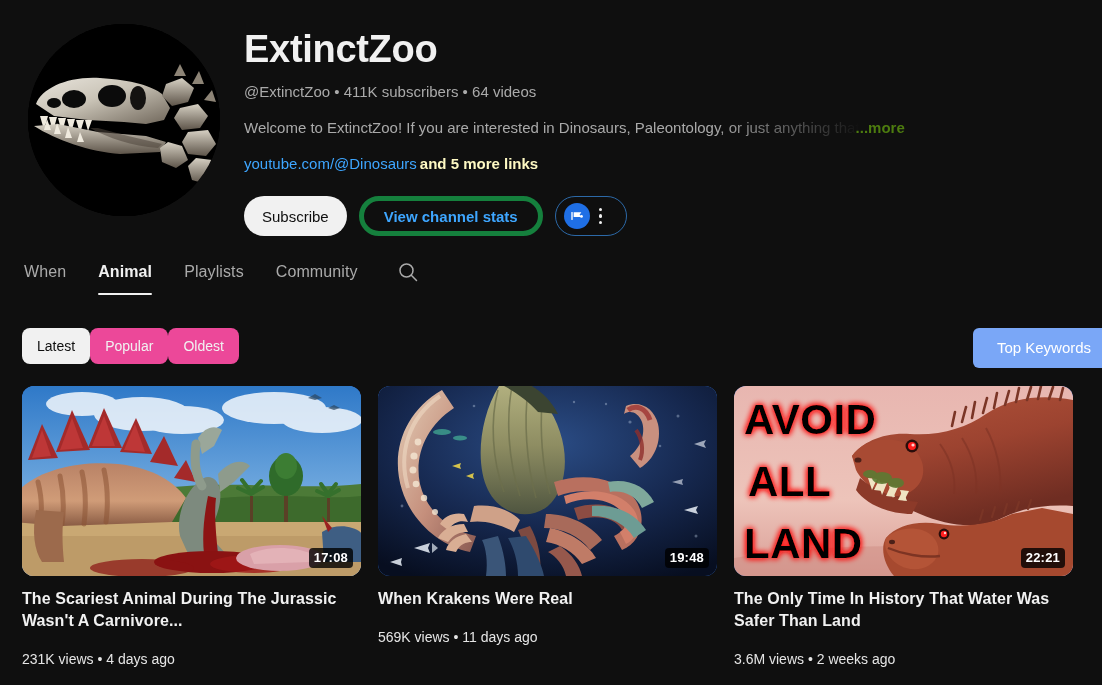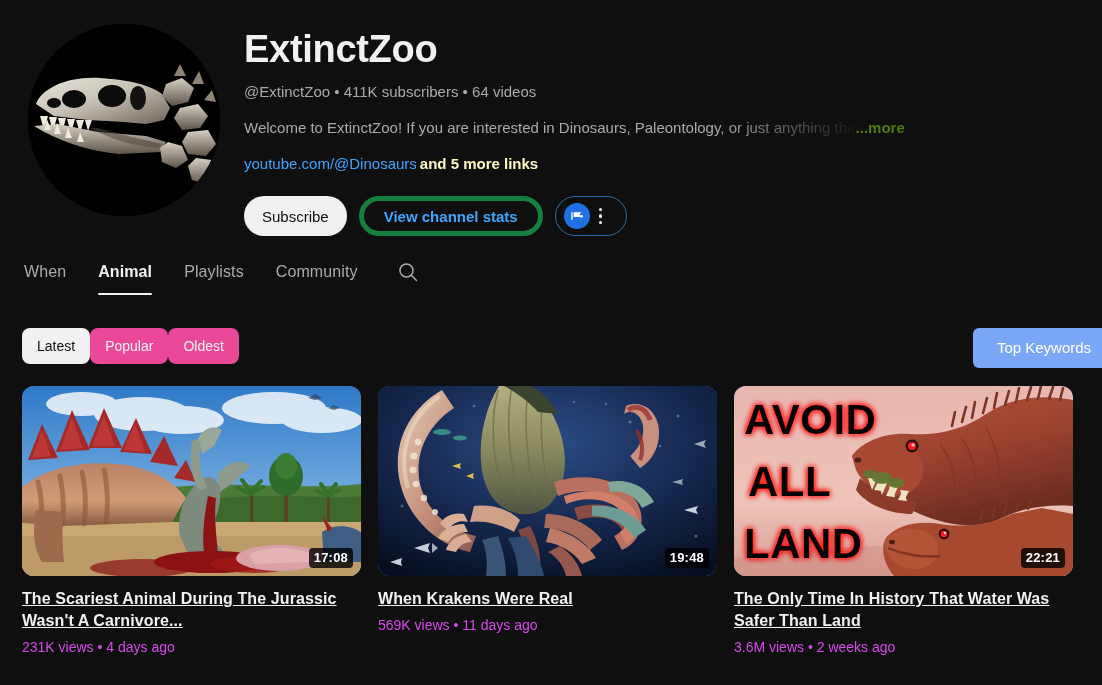--- a/index.html
+++ b/index.html
@@ -237,26 +237,25 @@
   }
   .v-title {
     margin-top: 12px;
     font-size: 16px;
     font-weight: 700;
     color: #f1f1f1;
     line-height: 22px;
     max-height: 44px;
     overflow: hidden;
     letter-spacing: 0.1px;
-    text-decoration: underline;
   }
   .v-meta {
-    margin-top: 5px;
+    margin-top: 17px;
     font-size: 14px;
-    color: #d946ef;
+    color: #e5e5e5;
     line-height: 20px;
   }
 </style>
 </head>
 <body>
 
 <div class="page">
 
   <div class="channel-header">
     <div class="header-row">

